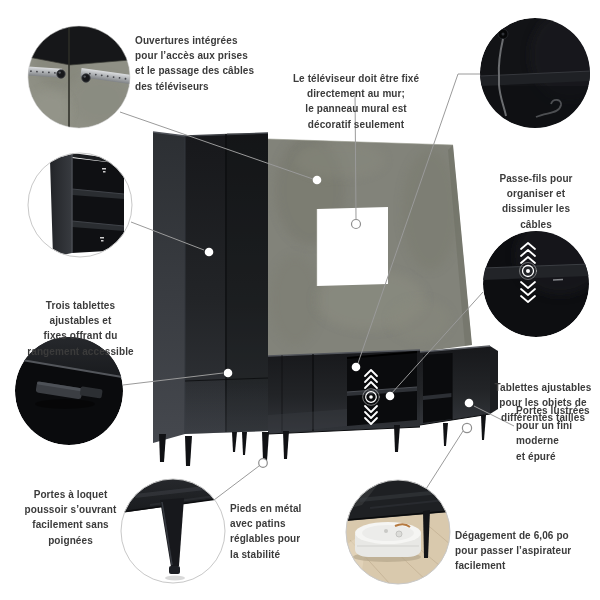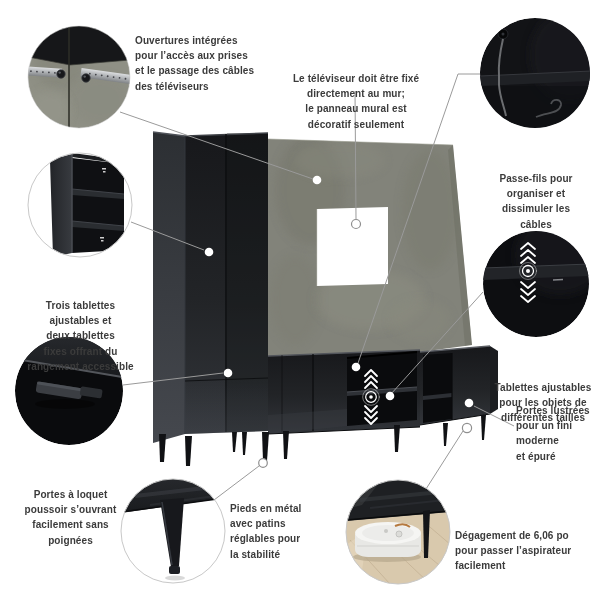--- a/index.html
+++ b/index.html
@@ -344,21 +344,20 @@
     </div>
 <div class="callout center" style="left:477px;top:127px;width:118px;">
       <div>Passe-fils pour</div>
       <div>organiser et</div>
       <div>dissimuler les</div>
       <div>câbles</div>
     </div>
 <div class="callout center" style="left:8px;top:254px;width:145px;">
       <div>Trois tablettes</div>
       <div>ajustables et</div>
-      <div>deux tablettes</div>
       <div>fixes offrant du</div>
       <div>rangement accessible</div>
     </div>
 <div class="callout center" style="left:3px;top:443px;width:135px;">
       <div>Portes à loquet</div>
       <div>poussoir s’ouvrant</div>
       <div>facilement sans</div>
       <div>poignées</div>
     </div>
 <div class="callout center" style="left:478px;top:336px;width:130px;">

